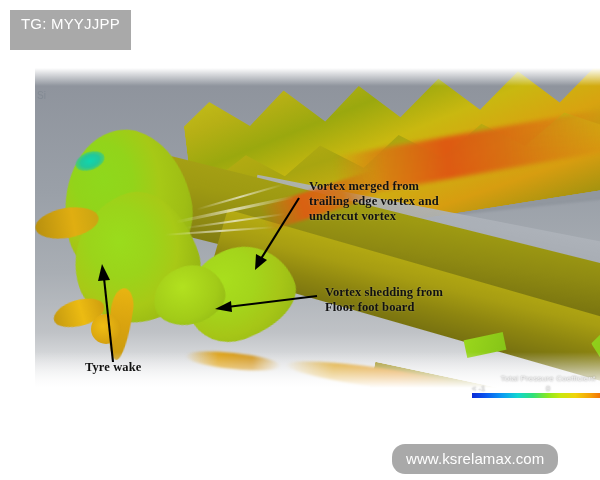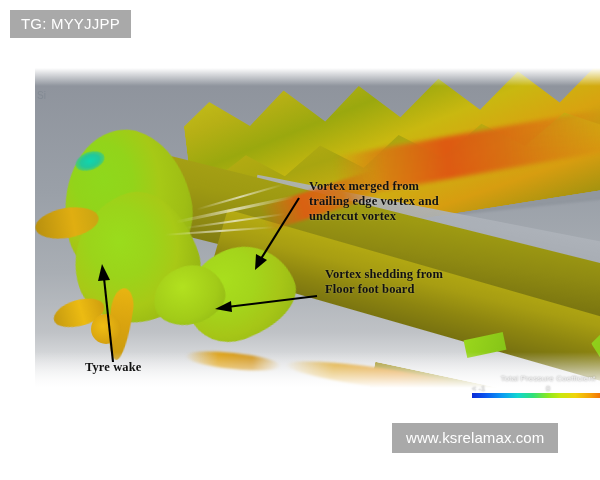--- a/index.html
+++ b/index.html
@@ -284,21 +284,21 @@
     font-family: "Liberation Serif", serif;
     font-weight: bold;
     font-size: 12.5px;
     line-height: 15px;
     letter-spacing: .1px;
     white-space: pre-line;
     z-index: 50;
     text-shadow: 0 0 2px rgba(255,255,255,.25);
   }
   #annot-vortex-merged { left: 274px; top: 111px; }
-  #annot-vortex-shedding { left: 290px; top: 199px; }
+  #annot-vortex-shedding { left: 290px; top: 217px; }
   #annot-tyre-wake { left: 50px; top: 292px; text-align: right; }
 
   .arrow-svg { position: absolute; z-index: 49; overflow: visible; }
   #arrow-merged   { left: 212px; top: 128px; }
   #arrow-shedding { left: 178px; top: 224px; }
   #arrow-tyre     { left: 62px;  top: 196px; }
 
   
   #colorbar-legend {
     position: absolute;
@@ -338,34 +338,35 @@
   }
 
   
   #tag-badge {
     position: absolute;
     left: 10px; top: 10px;
     background: #a9a9a9;
     color: #ffffff;
     font-family: "Liberation Sans", sans-serif;
     font-size: 15px;
-    padding: 5px 11px 6px 11px;
+    padding: 5px 11px 18px 11px;
     z-index: 90;
     letter-spacing: .2px;
   }
   #watermark-badge {
     position: absolute;
-    left: 392px; top: 423px;
+    left: 392px; top: 444px;
     background: #a9a9a9;
     color: #ffffff;
     font-family: "Liberation Sans", sans-serif;
     font-size: 15px;
     padding: 6px 14px 7px 14px;
     z-index: 90;
     letter-spacing: .1px;
+    border-radius: 13px;
   }
 
   
   #edge-label {
     position: absolute;
     left: 2px; top: 22px;
     font-family: "Liberation Sans", sans-serif;
     font-size: 10px;
     color: rgba(120,130,140,.55);
     z-index: 45;

